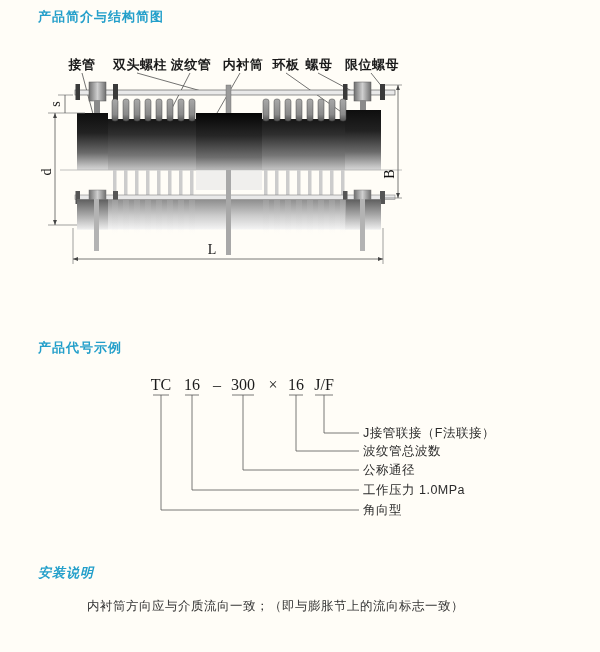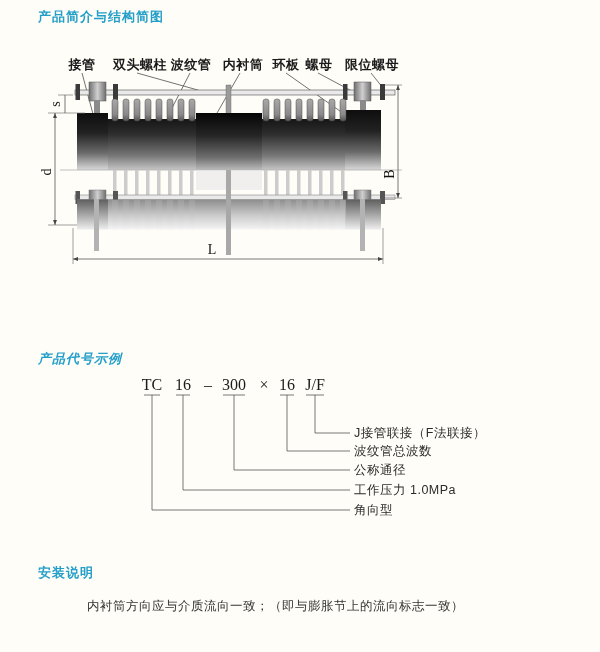--- a/index.html
+++ b/index.html
@@ -15,25 +15,25 @@
   .section-title {
     position: absolute;
     left: 38px;
     font-size: 13px;
     font-weight: bold;
     color: var(--heading-color);
     letter-spacing: 1px;
     white-space: nowrap;
   }
   #title-intro { top: 8px; }
-  #title-code { top: 350px; font-style: italic; }
-  #title-install { top: 564px; }
+  #title-code { top: 339px; }
+  #title-install { top: 564px; font-style: italic; }
 
   .diagram-wrap { position: absolute; left: 40px; top: 52px; width: 430px; height: 232px; }
-  .codefig-wrap { position: absolute; left: 137px; top: 373px; width: 360px; height: 162px; }
+  .codefig-wrap { position: absolute; left: 146px; top: 373px; width: 360px; height: 162px; }
 
   .install-text {
     position: absolute;
     left: 50px;
     top: 595px;
     width: 520px;
     font-size: 12.5px;
     color: #333;
     line-height: 22px;
     letter-spacing: 0.5px;

